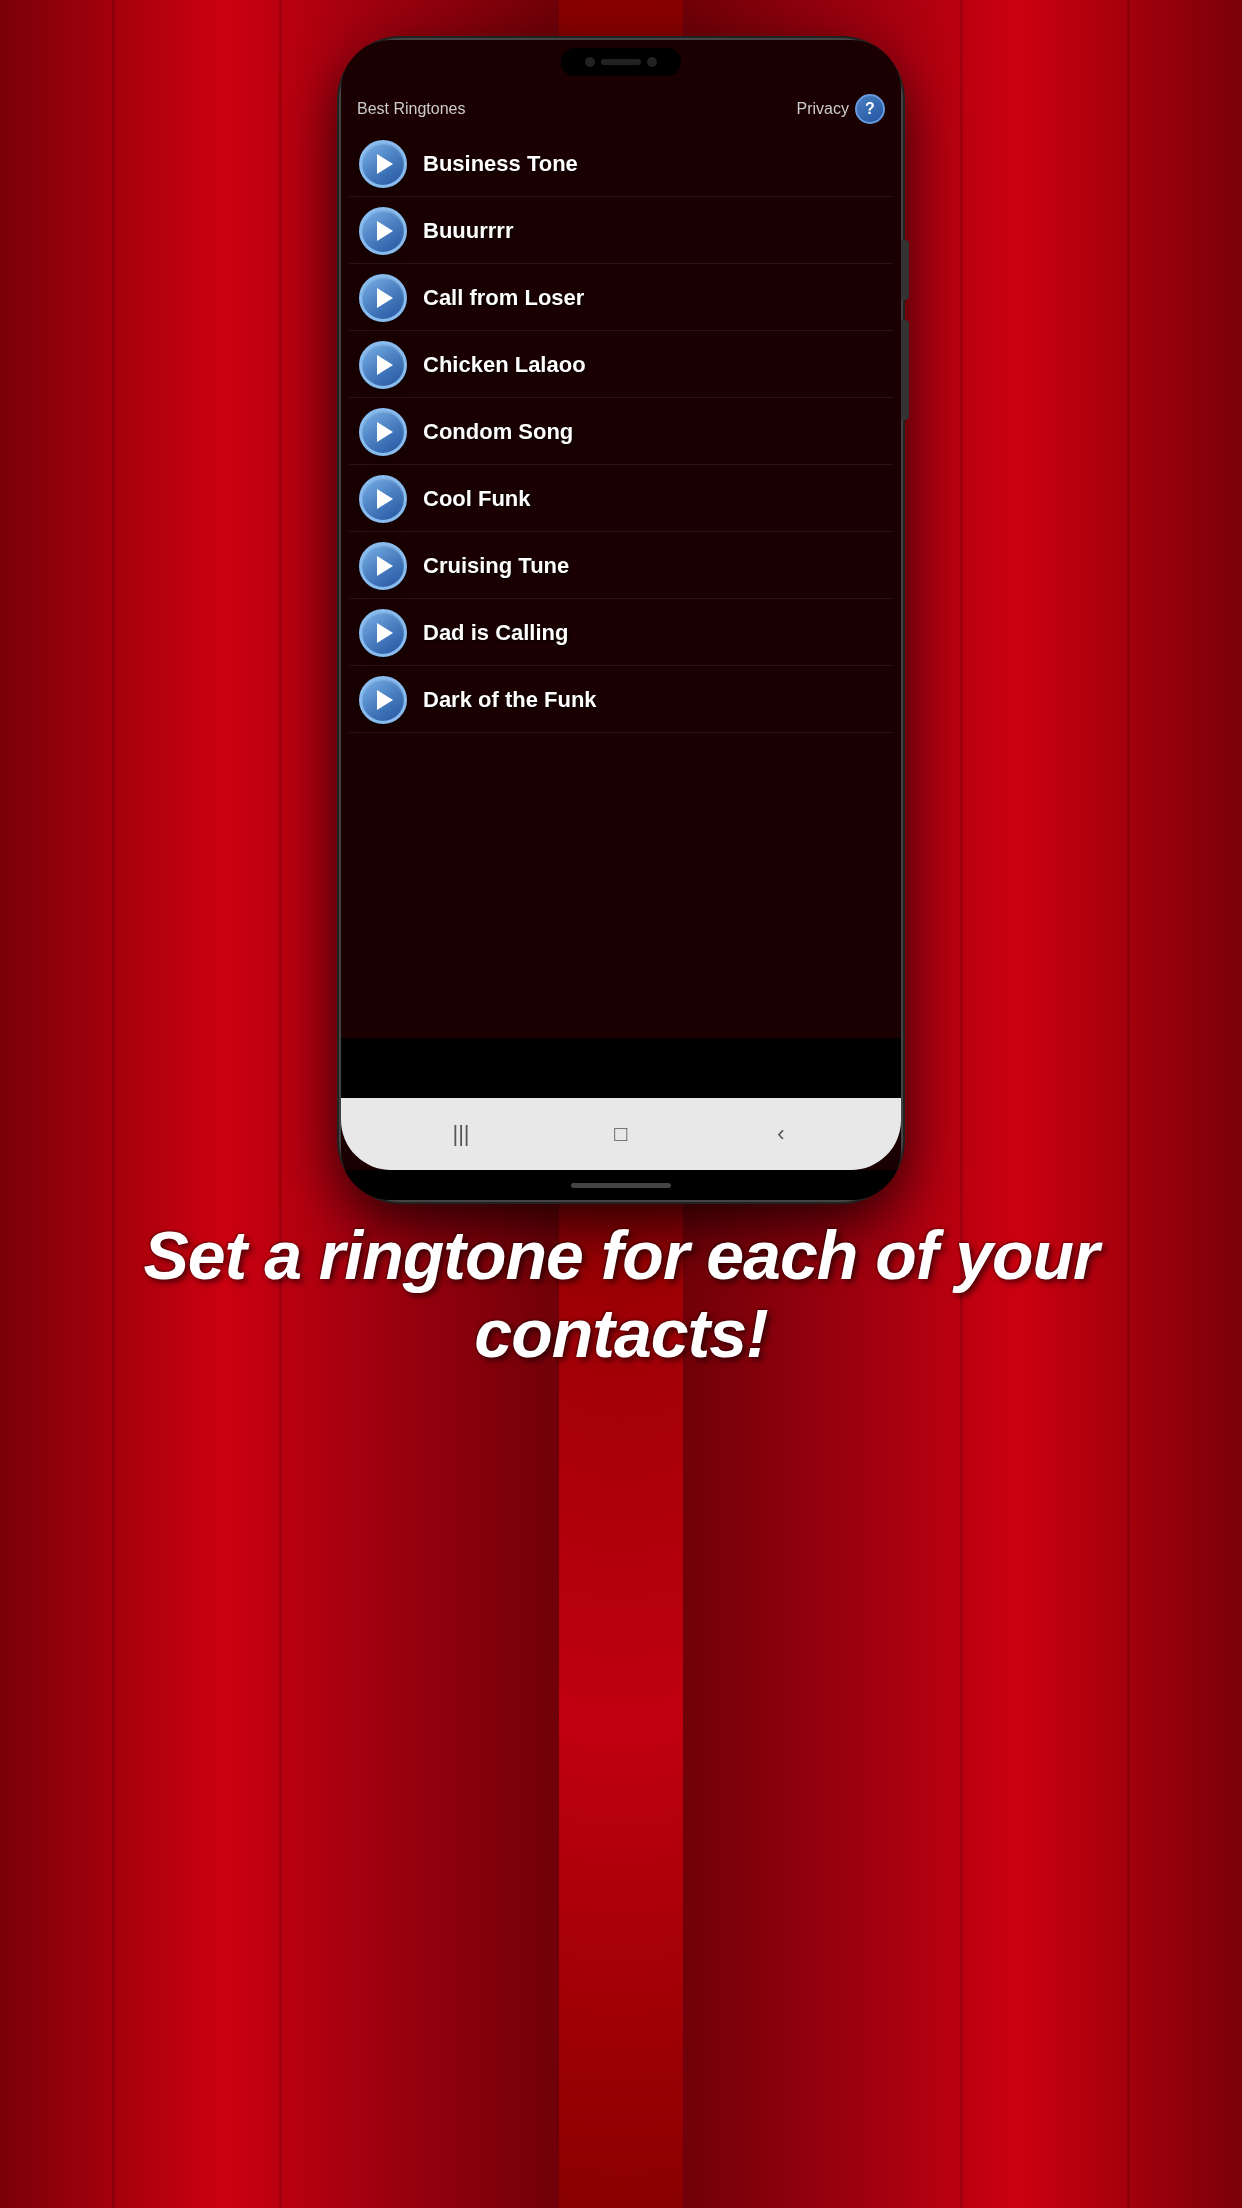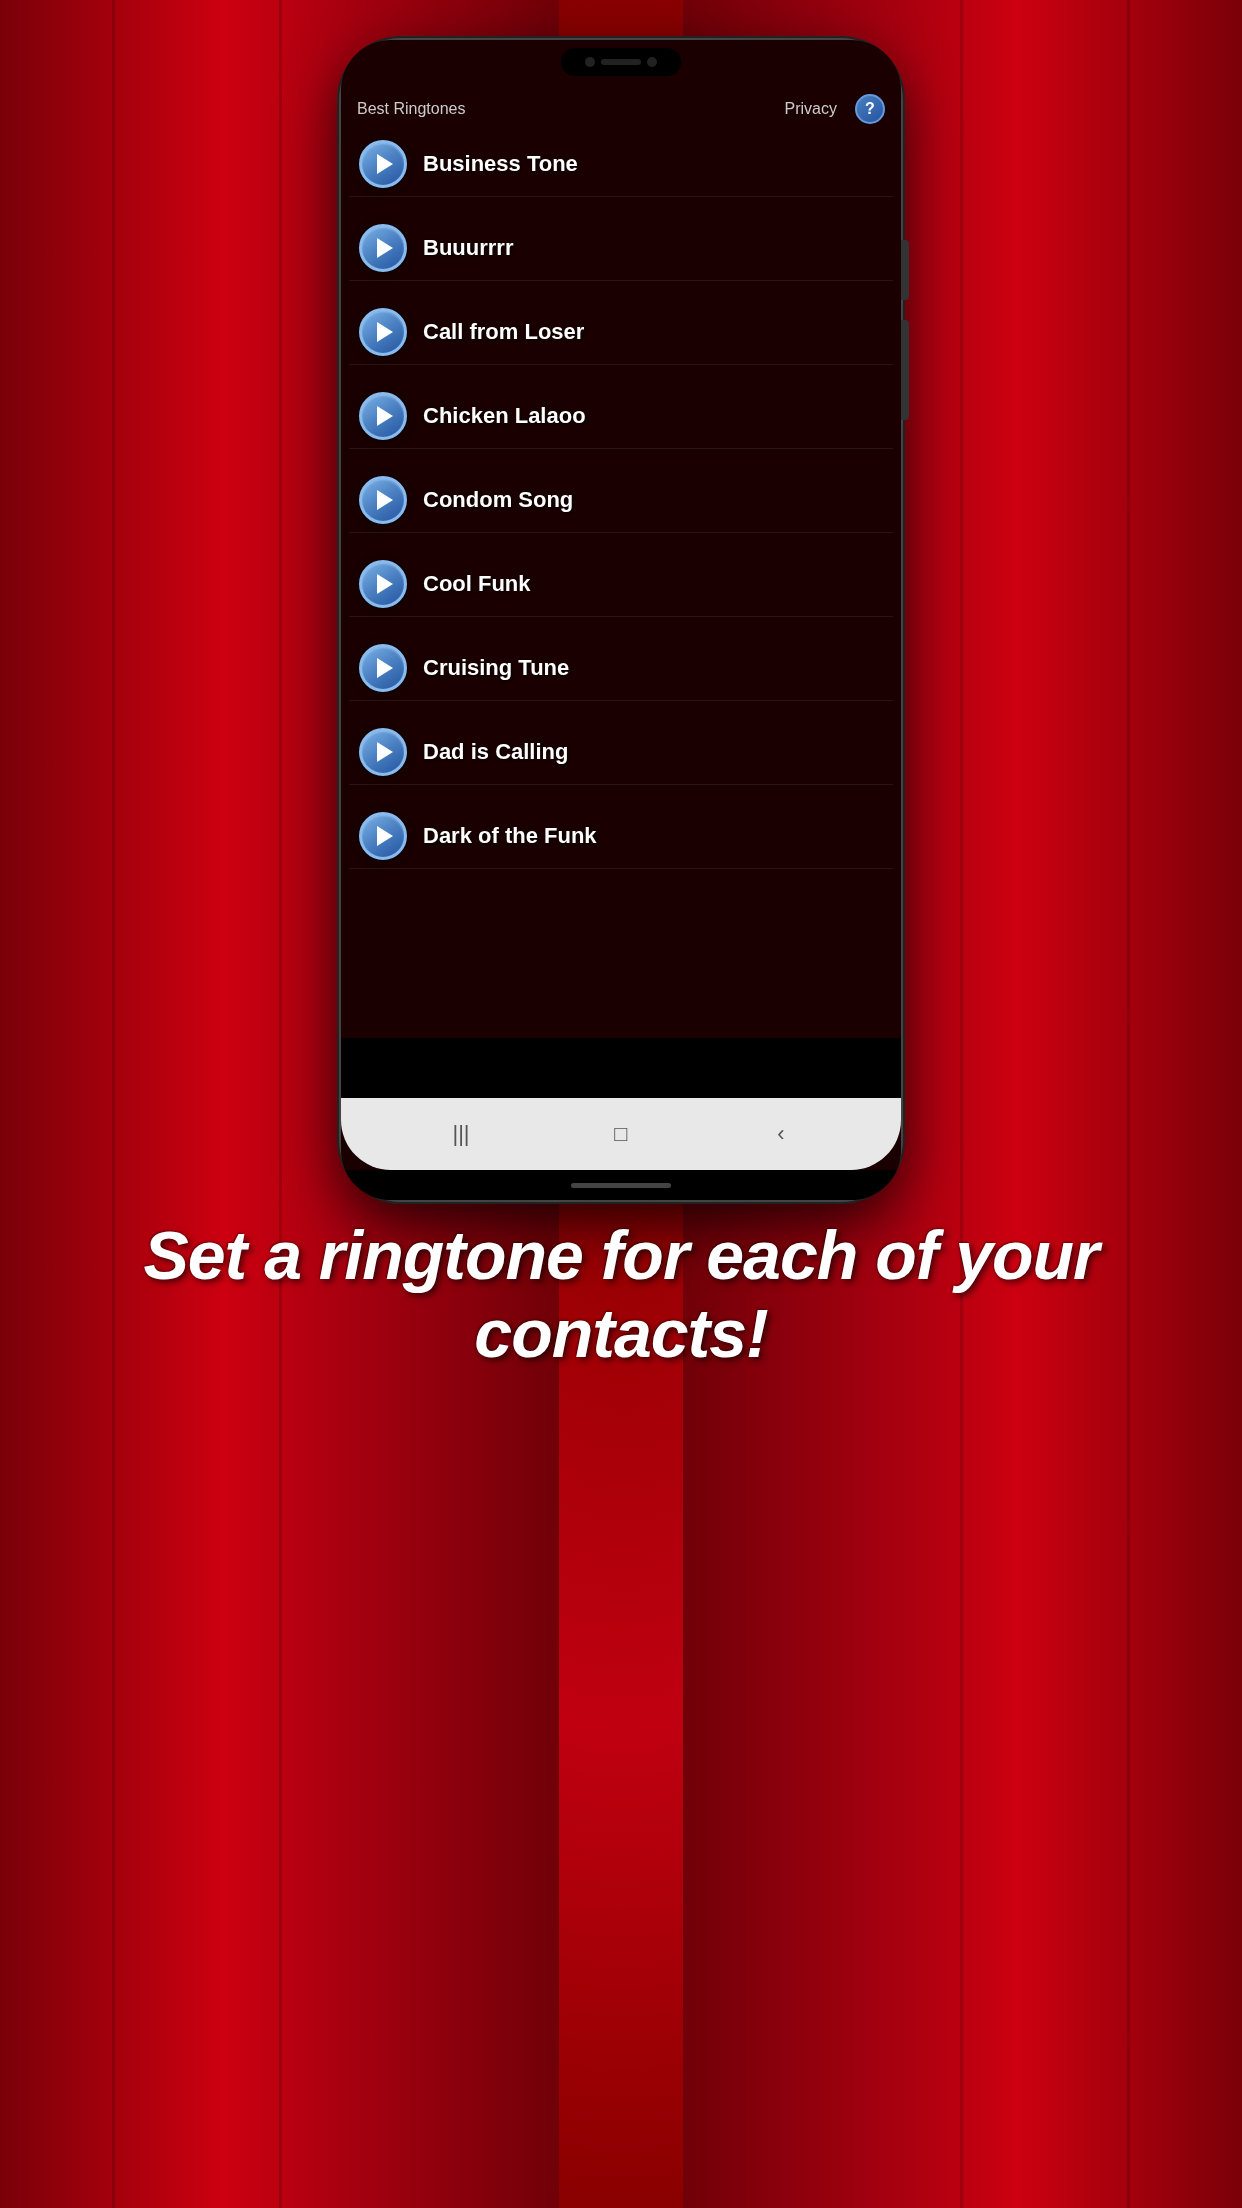--- a/index.html
+++ b/index.html
@@ -166,21 +166,21 @@
     }
 
     .header-title {
       color: #cccccc;
       font-size: 16px;
     }
 
     .header-right {
       display: flex;
       align-items: center;
-      gap: 18px;
+      gap: 6px;
     }
 
     .header-privacy {
       color: #cccccc;
       font-size: 16px;
     }
 
     .help-btn {
       width: 30px;
       height: 30px;
@@ -196,21 +196,21 @@
       cursor: pointer;
     }
 
     
     .ringtone-list {
       flex: 1;
       overflow-y: auto;
       padding: 4px 8px;
       display: flex;
       flex-direction: column;
-      gap: 19px;
+      gap: 2px;
     }
 
     .ringtone-list::-webkit-scrollbar {
       width: 6px;
     }
     .ringtone-list::-webkit-scrollbar-track {
       background: transparent;
     }
     .ringtone-list::-webkit-scrollbar-thumb {
       background: rgba(255,255,255,0.4);

